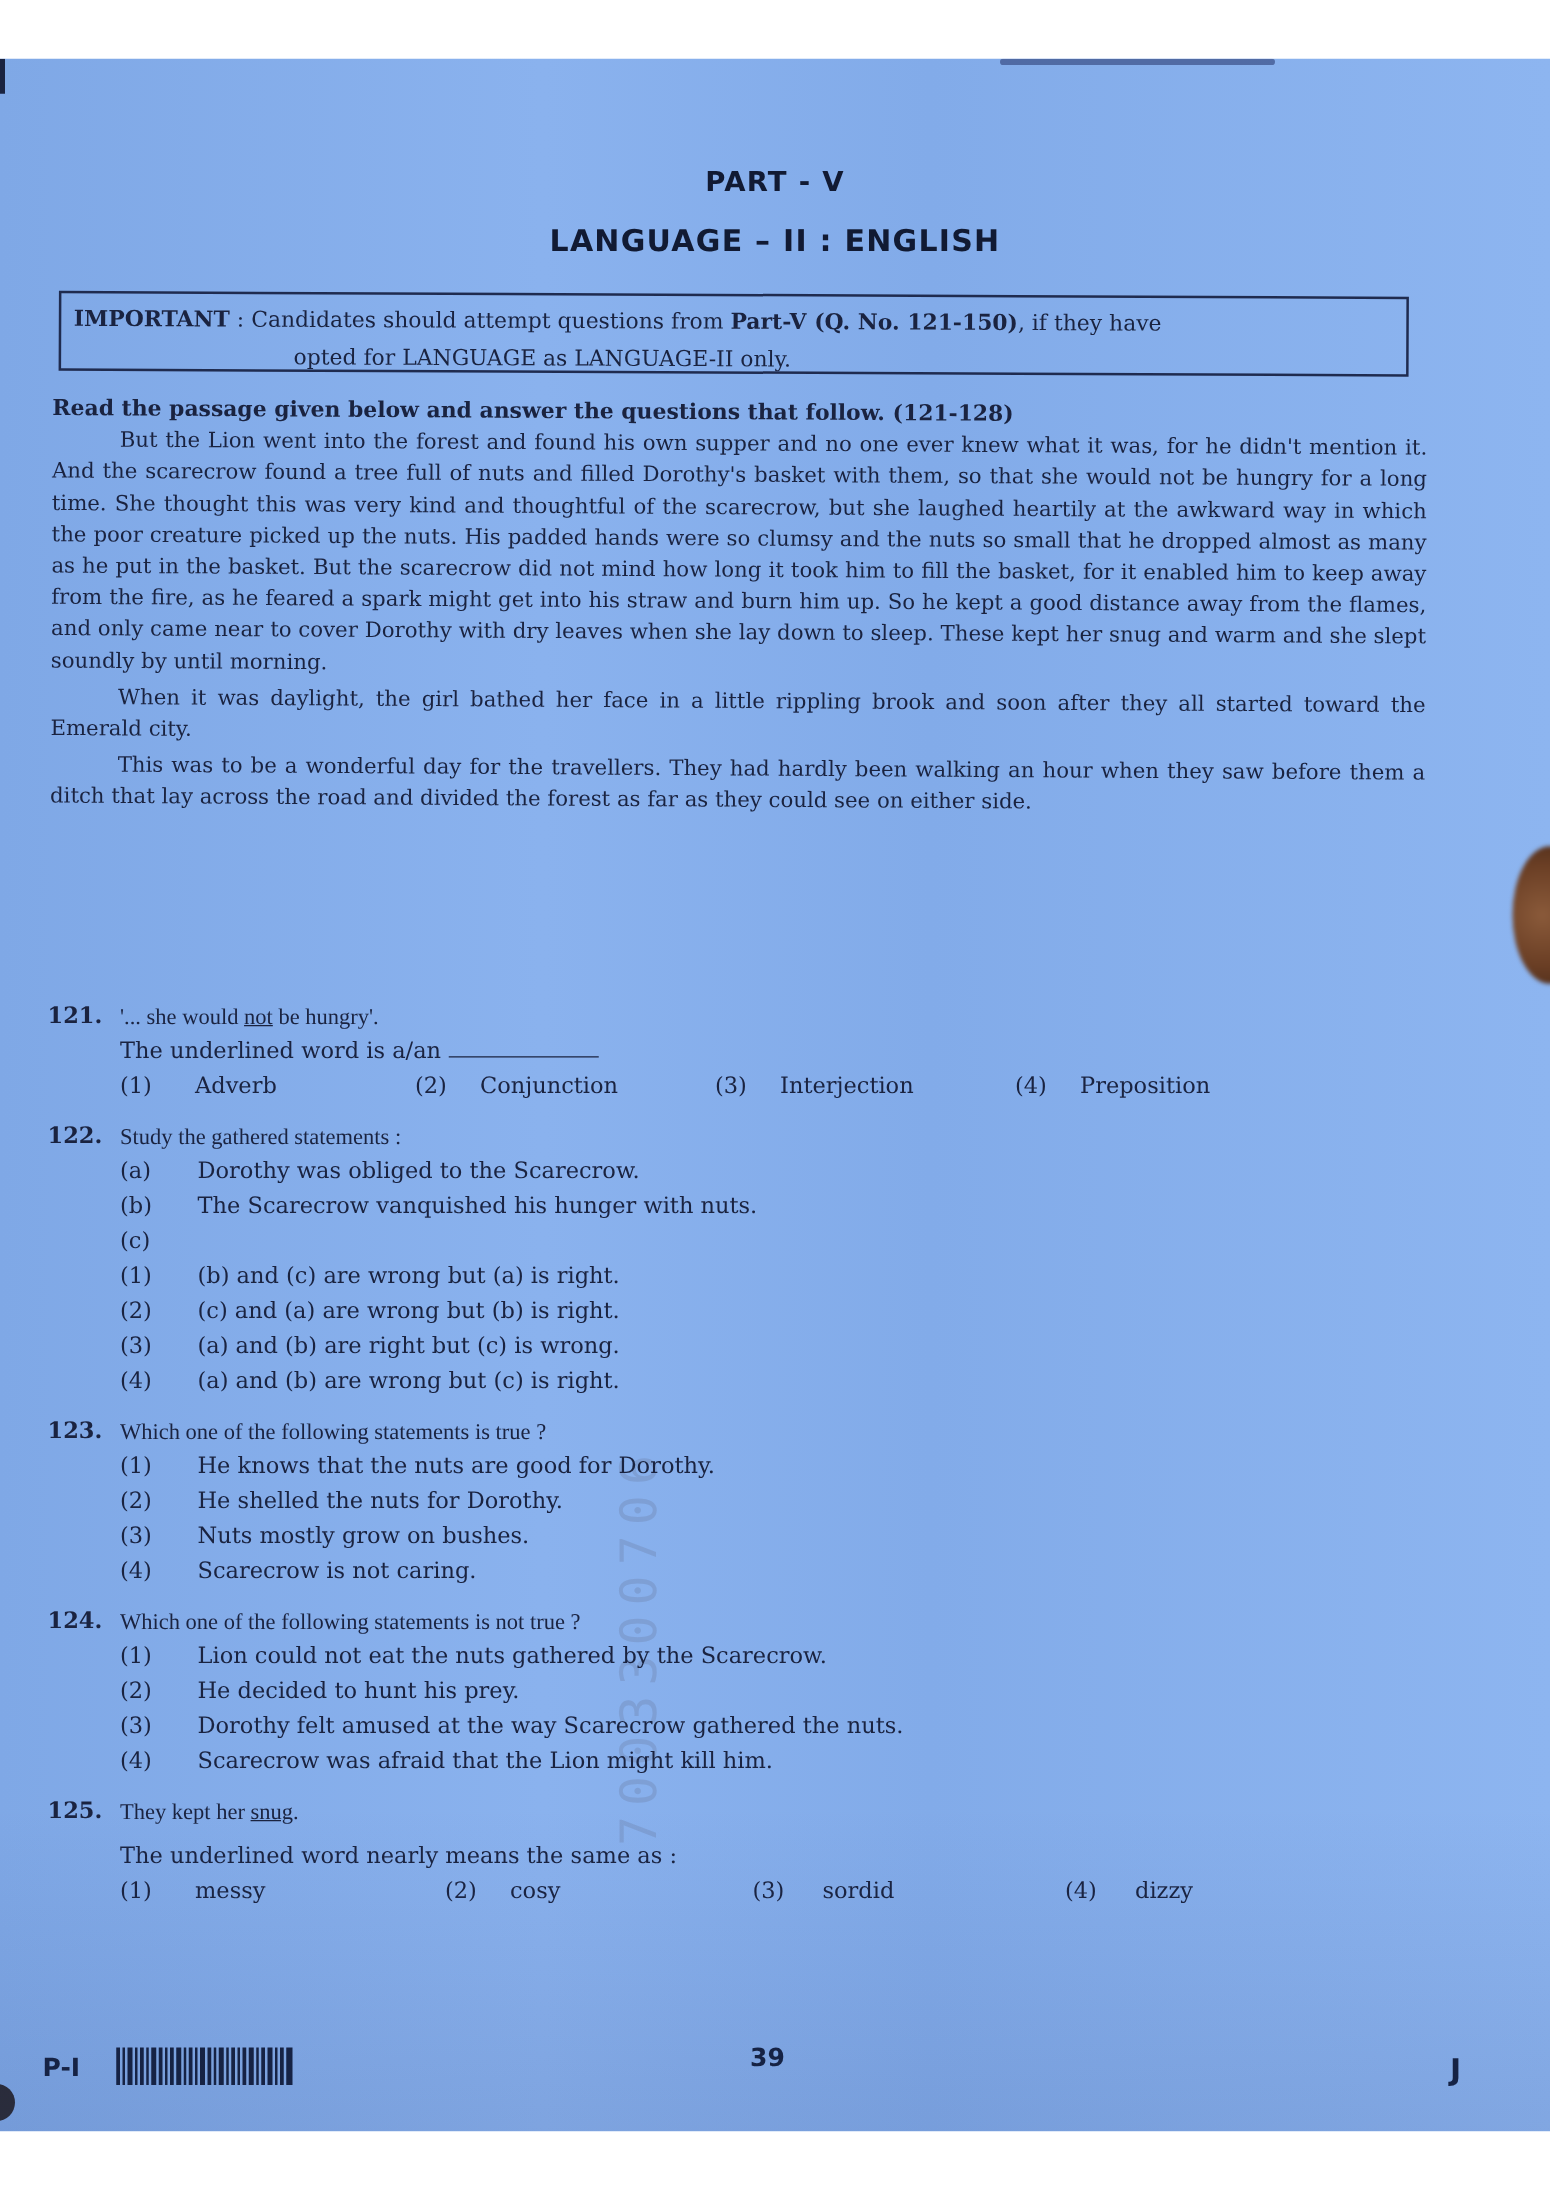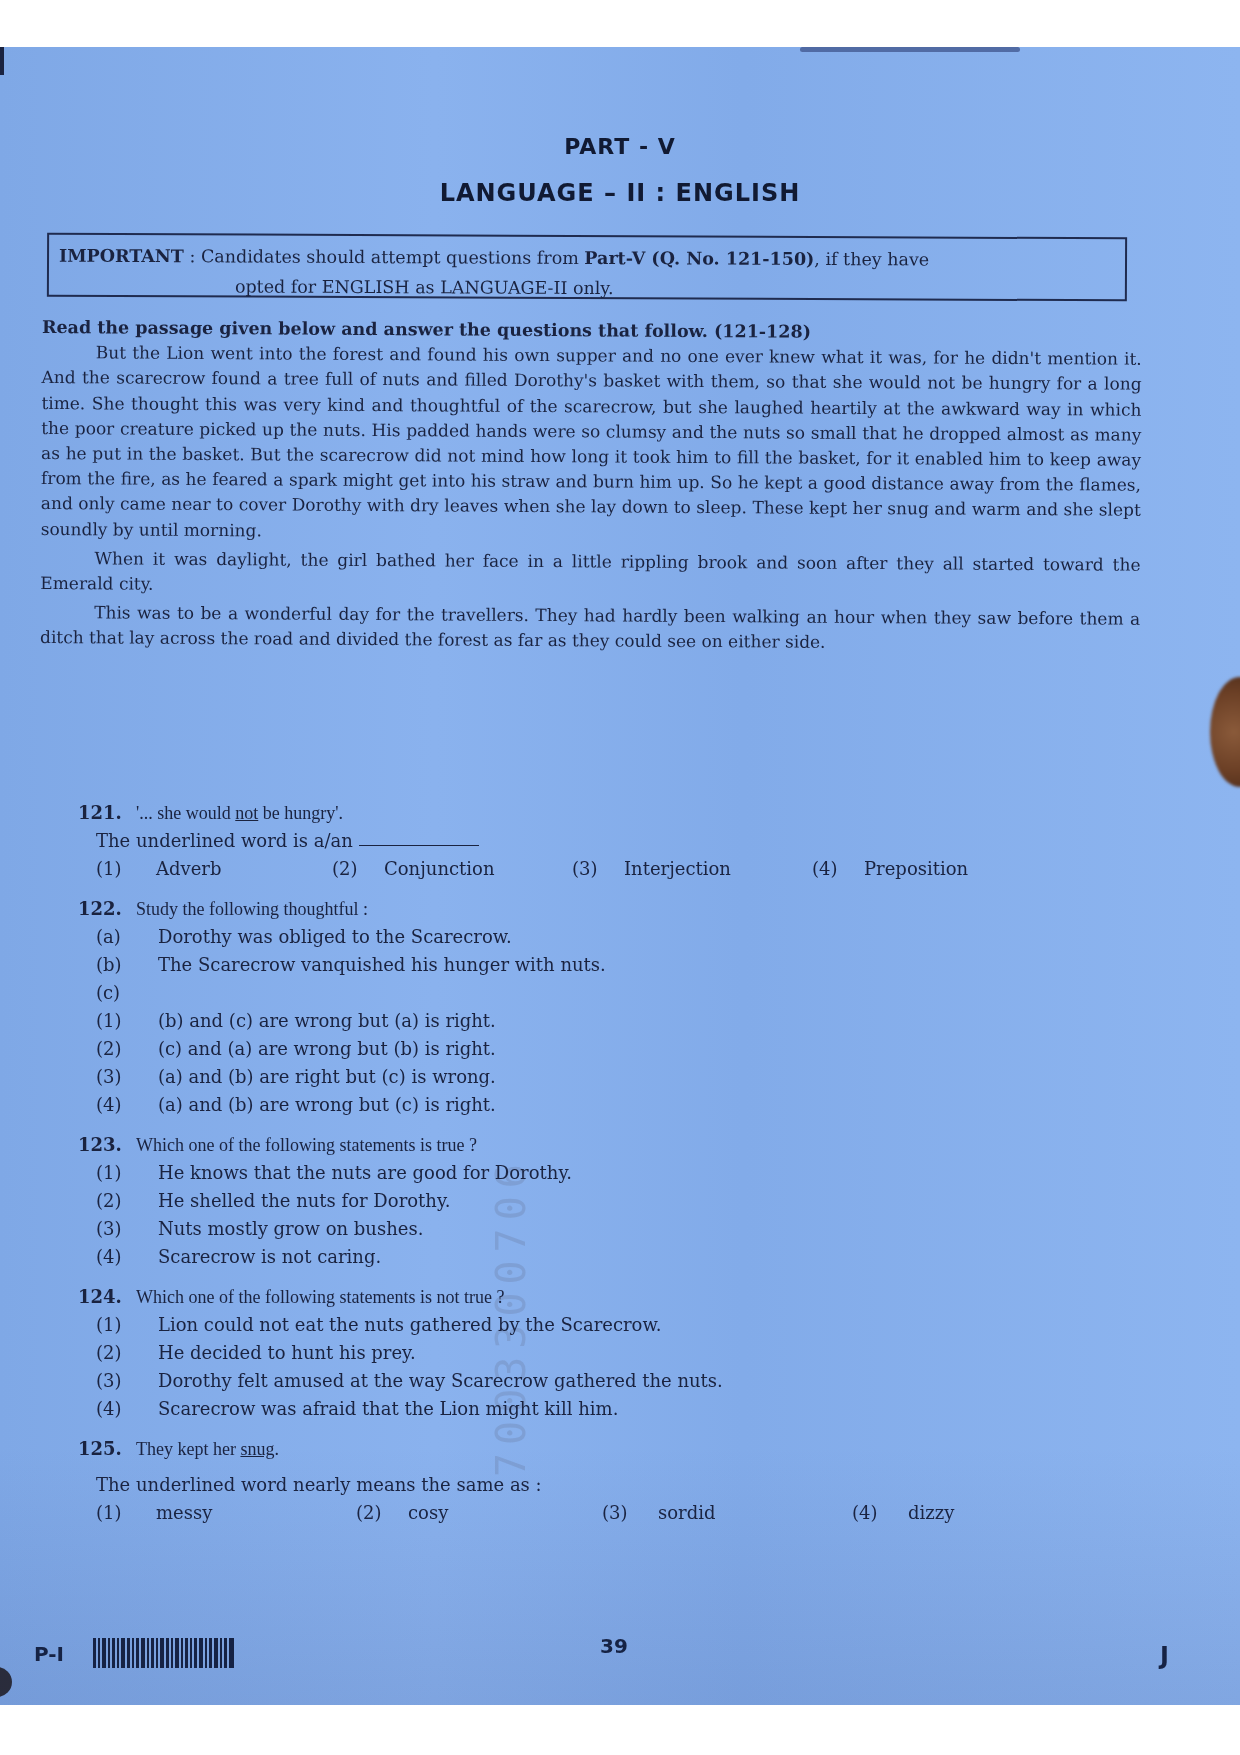--- a/index.html
+++ b/index.html
@@ -50,21 +50,21 @@
       position: absolute; left: 42px; top: 268px; width: 1100px;
       font-size: 17px; line-height: 25.2px; transform: rotate(0.35deg); transform-origin: left top;
     }
     .instr { font-weight: bold; font-size: 17.5px; }
     .para { text-align: justify; text-indent: 54px; margin: 0; }
     .para + .para { margin-top: 4px; }
     .questions {
       position: absolute; left: 38px; top: 752px; width: 1050px; font-size: 18px; line-height: 28px;
     }
     .q { margin-bottom: 12px; }
-    .qhead { display: flex; margin-left: 40px; }
+    .qhead { display: flex; }
     .qnum { width: 58px; font-weight: bold; flex: 0 0 auto; }
     .qtext { flex: 1; font-family: Liberation Serif, serif; }
     .sub { display: flex; padding-left: 58px; }
     .tag { width: 62px; flex: 0 0 auto; }
     .inline-opts { display: flex; padding-left: 58px; }
     .inline-opts .opt { display: flex; }
     .inline-opts .opt .tag { width: 60px; }
     .u { text-decoration: underline; }
     .blank { display: inline-block; width: 120px; border-bottom: 1.5px solid #1a2340; height: 18px; vertical-align: baseline; }
     .watermark {
@@ -89,21 +89,21 @@
   <div class="top-smudge"></div>
   <div class="left-edge"></div>
   <div class="finger"></div>
   <div class="finger-bl"></div>
 
   <div class="heading h-lang">LANGUAGE – II : ENGLISH</div>
   <div class="heading h-part">PART - V</div>
 
   <div class="notice">
     <div><span class="b">IMPORTANT</span><span> : </span><span>Candidates should attempt questions from </span><span class="b">Part-V (Q. No. 121-150)</span><span>, if they have</span></div>
-    <div class="l2"><span>opted for </span><span>ENGLISH</span><span> as </span><span>LANGUAGE-II</span><span> only.</span></div>
+    <div class="l2"><span>opted for </span><span>LANGUAGE</span><span> as </span><span>LANGUAGE-II</span><span> only.</span></div>
   </div>
 
   <div class="section">
     <div class="instr">Read the passage given below and answer the questions that follow. (121-128)</div>
     <p class="para">But the Lion went into the forest and found his own supper and no one ever knew what it was, for he didn't mention it. And the scarecrow found a tree full of nuts and filled Dorothy's basket with them, so that she would not be hungry for a long time. She thought this was very kind and thoughtful of the scarecrow, but she laughed heartily at the awkward way in which the poor creature picked up the nuts. His padded hands were so clumsy and the nuts so small that he dropped almost as many as he put in the basket. But the scarecrow did not mind how long it took him to fill the basket, for it enabled him to keep away from the fire, as he feared a spark might get into his straw and burn him up. So he kept a good distance away from the flames, and only came near to cover Dorothy  with dry leaves when she lay down to sleep. These kept her snug and warm and she slept soundly by until morning.</p>
     <p class="para">When it was daylight, the girl bathed her face in a little rippling brook and soon after they all started toward the Emerald city.</p>
     <p class="para">This was to be a wonderful day for the travellers. They had hardly been walking an hour when they saw before them a ditch that lay across the road and divided the forest as far as they could see on either side.</p>
   </div>
 
   <div class="watermark">7003300706</div>
@@ -132,21 +132,21 @@
         <div class="opt">
             <span class="tag" style="width:52px">(4)</span>
             <span>Preposition</span>
           </div>
       </div>
     </div>
 
     <div class="q">
       <div class="qhead">
         <span class="qnum">122.</span>
-        <span class="qtext">Study the following thoughtful :</span>
+        <span class="qtext">Study the gathered statements :</span>
       </div>
       <div class="sub">
           <span class="tag">(a)</span>
           <span>Dorothy was obliged to the Scarecrow.</span>
         </div>
       <div class="sub">
           <span class="tag">(b)</span>
           <span>The Scarecrow vanquished his hunger with nuts.</span>
         </div>
       <div class="sub">

